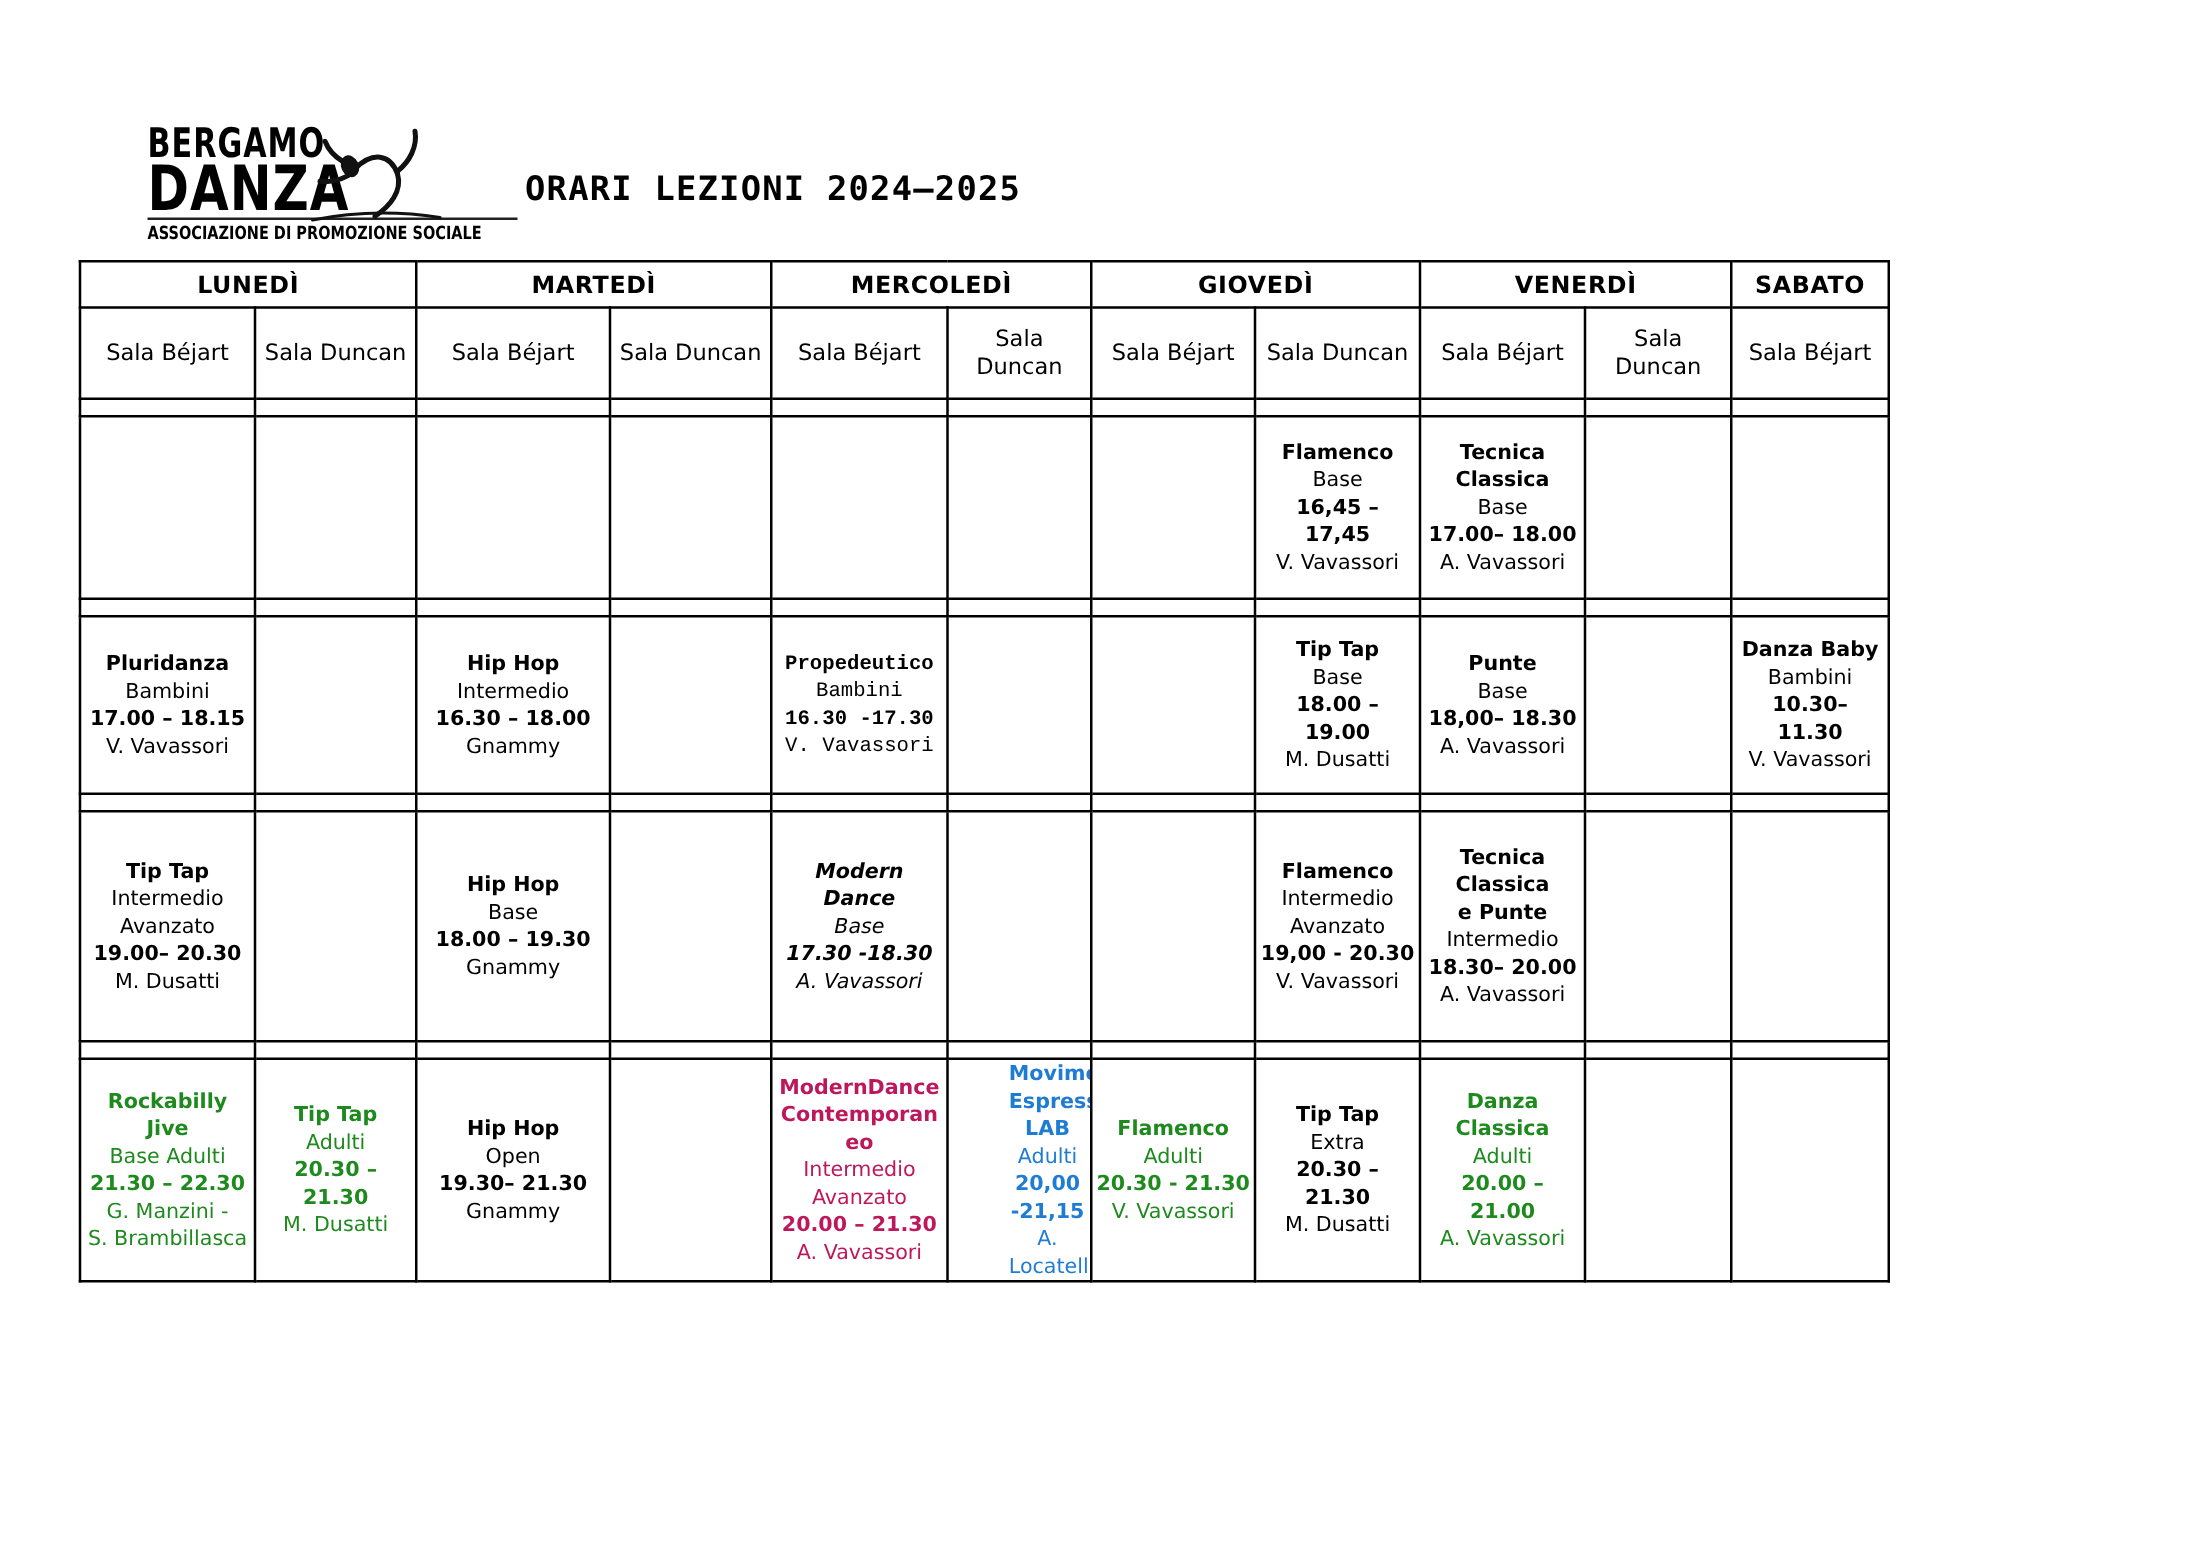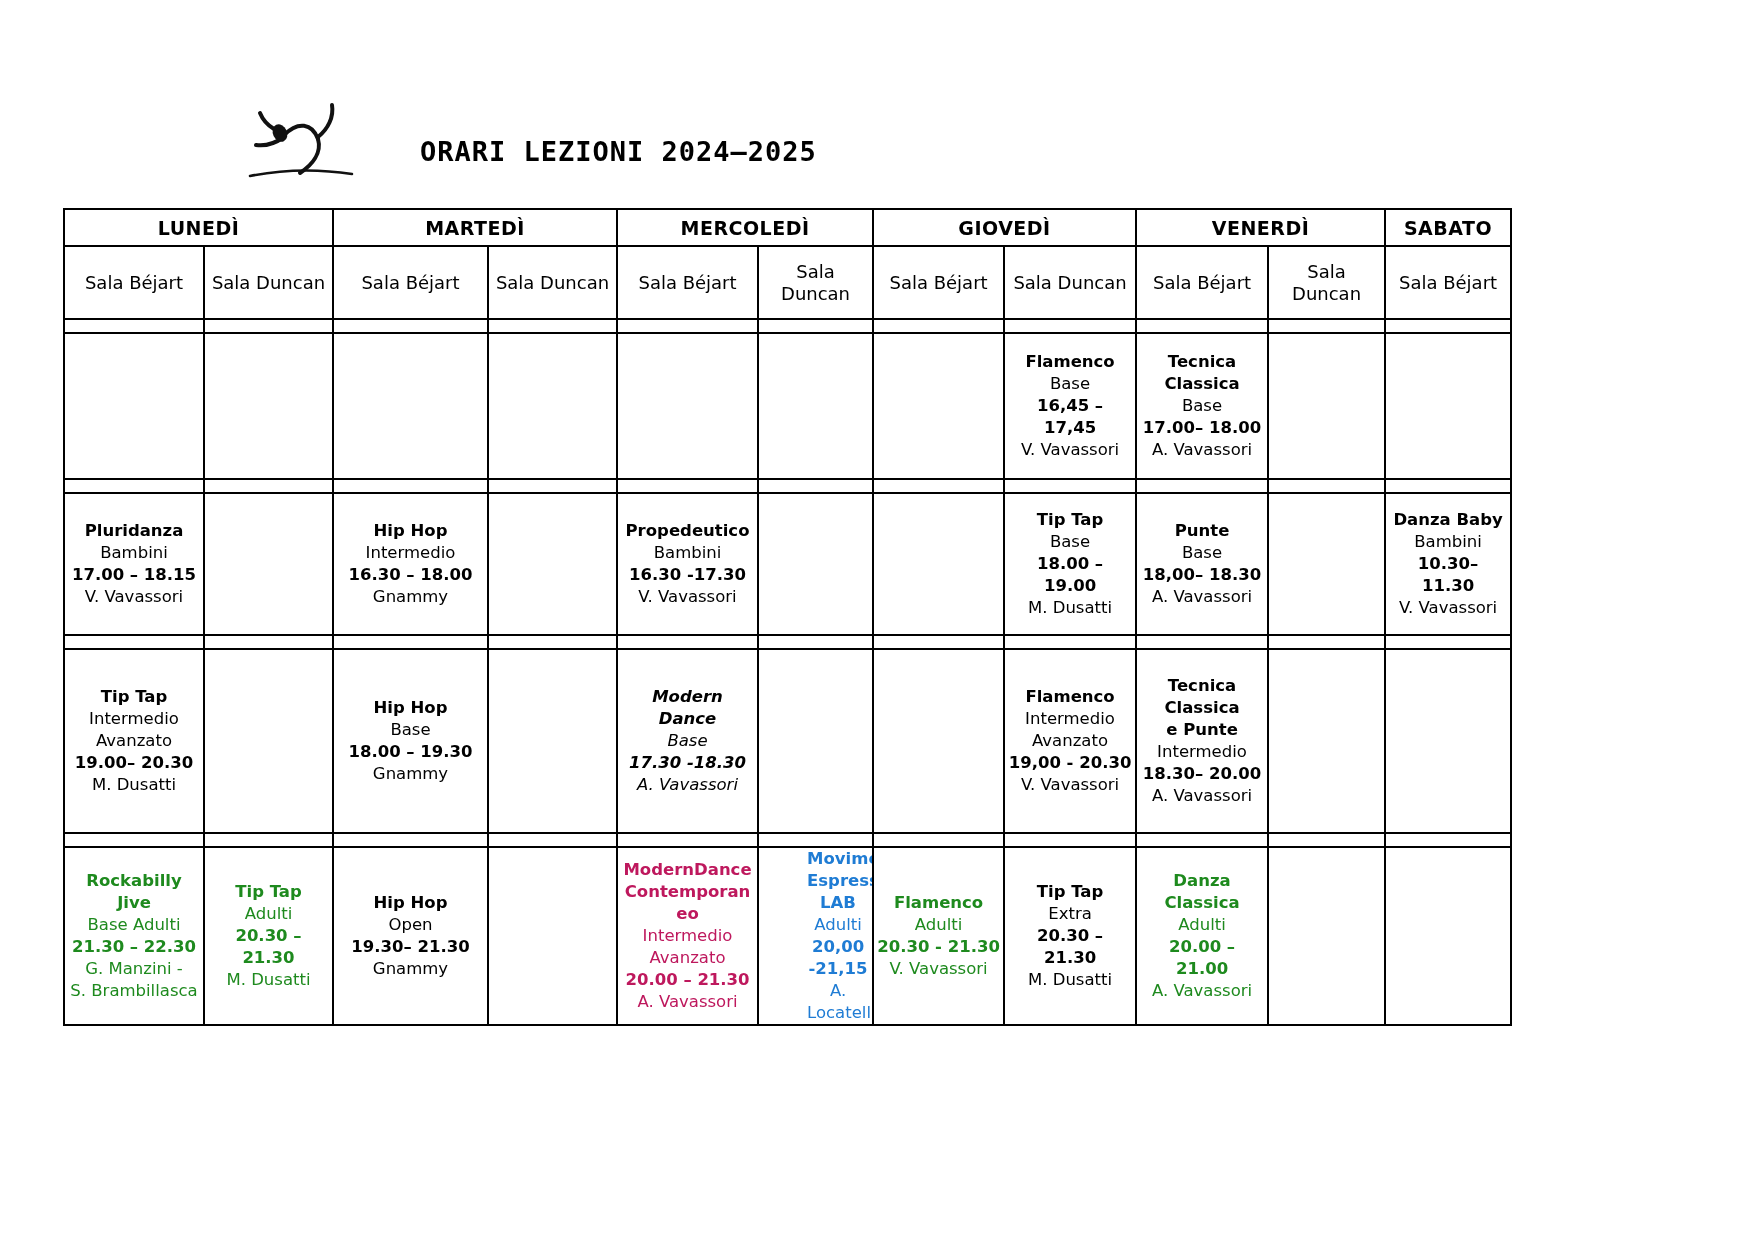--- a/index.html
+++ b/index.html
@@ -30,20 +30,26 @@
   tr.day-row th{font-size:19px;font-weight:bold;letter-spacing:.5px;}
   tr.sala-row th{font-size:18px;font-weight:normal;line-height:22px;}
   tr.spacer-row td{padding:0;}
   td .ln{font-size:16.5px;line-height:22px;}
   td .ln.b{font-weight:bold;}
 </style>
 </head>
 <body>
 
 <div class="hdr">
+  <div class="logo">
+    <div class="logo-l1">BERGAMO</div>
+    <div class="logo-l2">DANZA</div>
+    <div class="logo-rule"></div>
+    <div class="logo-sub">ASSOCIAZIONE DI PROMOZIONE SOCIALE</div>
+  </div>
   <svg class="dancer" width="120" height="84" viewBox="0 0 120 84">
     <g fill="none" stroke="#111" stroke-width="4" stroke-linecap="round">
       <path d="M16 50 Q30 52 44 42"></path>
       <path d="M44 40 C58 26 72 28 78 44"></path>
       <path d="M78 44 C82 58 72 70 60 78"></path>
       <path d="M78 42 C88 34 94 22 92 10"></path>
       <path d="M34 34 Q24 28 20 18"></path>
     </g>
     <ellipse cx="40" cy="38" rx="7" ry="9" fill="#111" transform="rotate(-25 40 38)"></ellipse>
     <path d="M10 81 Q60 71 112 79" fill="none" stroke="#111" stroke-width="2.5" stroke-linecap="round"></path>
@@ -145,21 +151,21 @@
           <div class="ln">V. Vavassori</div>
         </td>
         <td></td>
         <td style="color: rgb(0, 0, 0);">
           <div class="ln b">Hip Hop</div>
           <div class="ln">Intermedio</div>
           <div class="ln b">16.30 – 18.00</div>
           <div class="ln">Gnammy</div>
         </td>
         <td></td>
-        <td style="color: rgb(0, 0, 0);">
+        <td style="color: rgb(0, 0, 0); font-family: Liberation Mono, monospace;">
           <div class="ln b">Propedeutico</div>
           <div class="ln">Bambini</div>
           <div class="ln b">16.30 -17.30</div>
           <div class="ln">V. Vavassori</div>
         </td>
         <td></td>
         <td></td>
         <td style="color: rgb(0, 0, 0);">
           <div class="ln b">Tip Tap</div>
           <div class="ln">Base</div>

